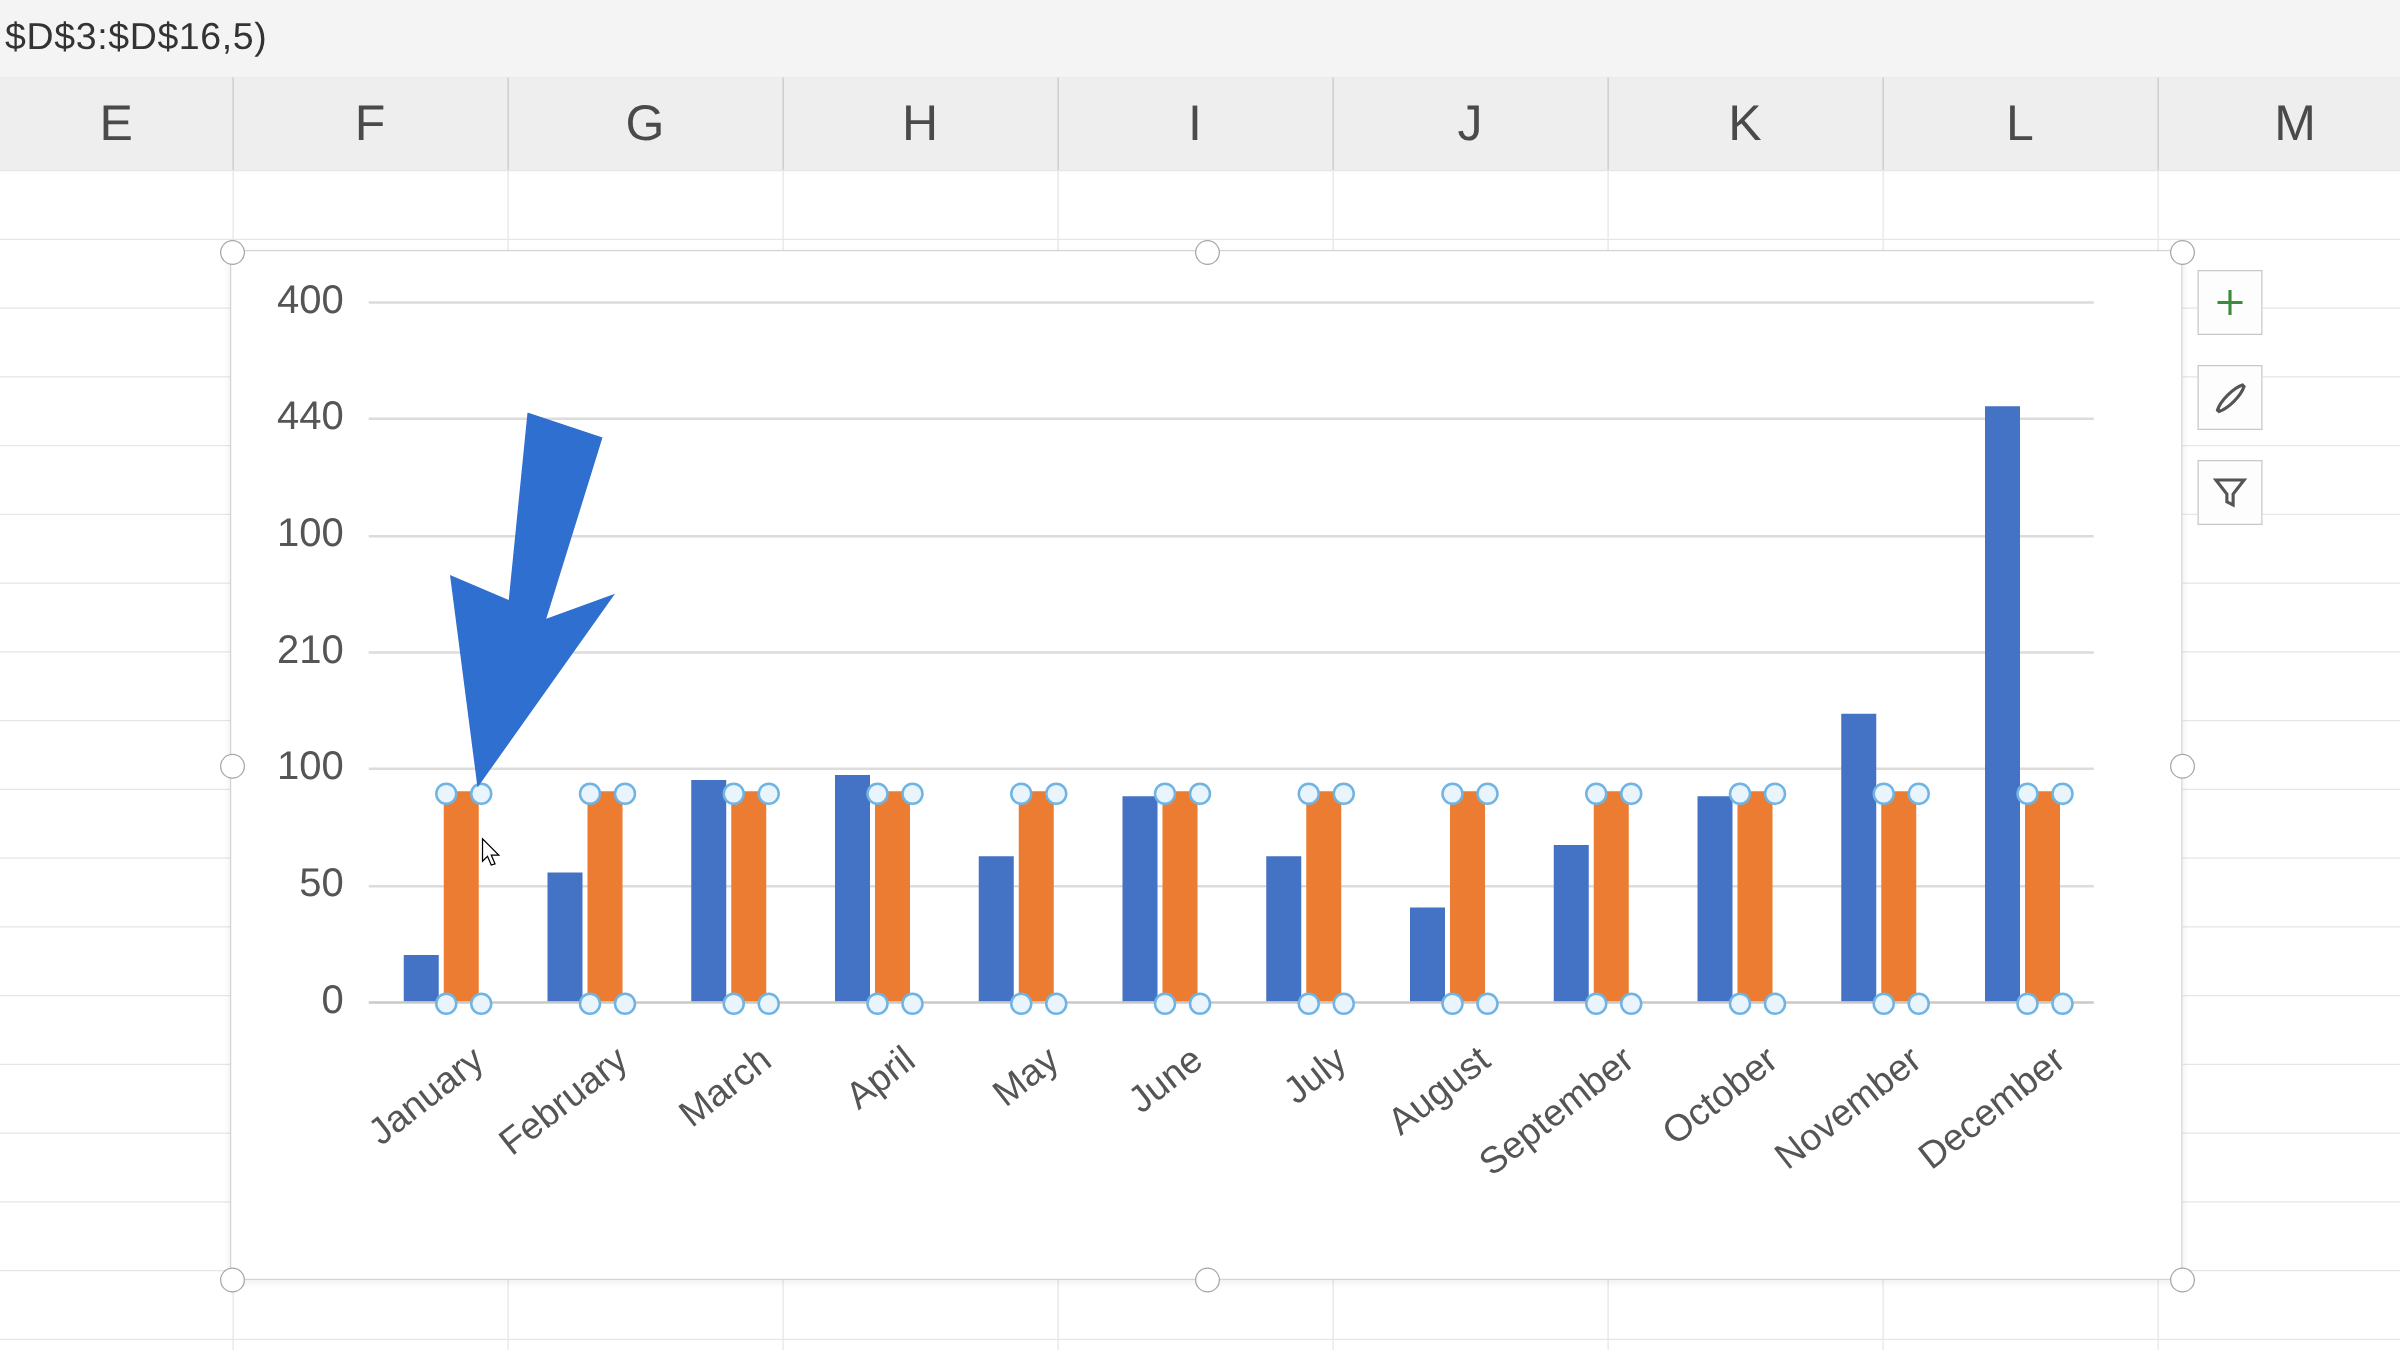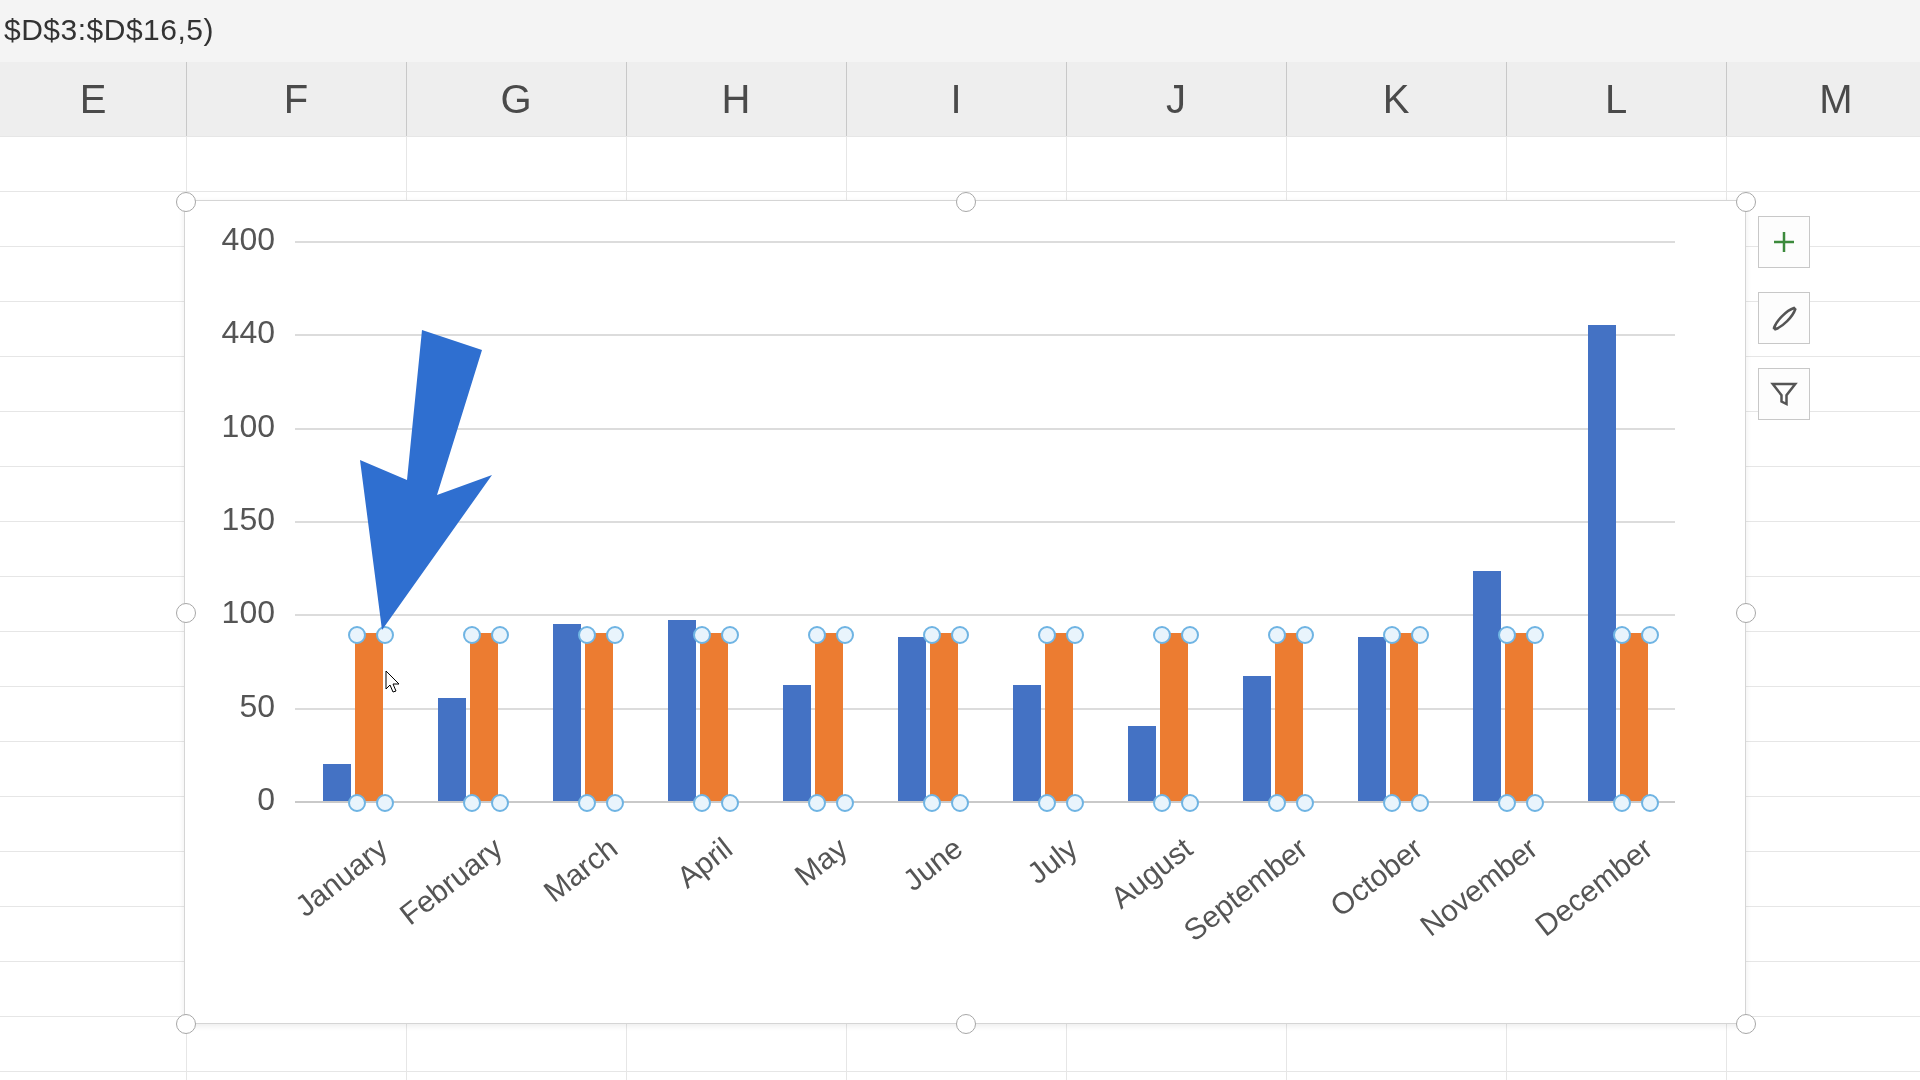--- a/index.html
+++ b/index.html
@@ -83,21 +83,21 @@
 
 <div class="chart-obj" id="chart">
   <div class="plot" id="plot">
       <div class="axis-line" style="top: 560px;"></div>
       <div class="ylabel" style="top: 540px; left: -140px;">0</div>
       <div class="gline" style="top: 466.667px;"></div>
       <div class="ylabel" style="top: 446.667px; left: -140px;">50</div>
       <div class="gline" style="top: 373.333px;"></div>
       <div class="ylabel" style="top: 353.333px; left: -140px;">100</div>
       <div class="gline" style="top: 280px;"></div>
-      <div class="ylabel" style="top: 260px; left: -140px;">150</div>
+      <div class="ylabel" style="top: 260px; left: -140px;">210</div>
       <div class="gline" style="top: 186.667px;"></div>
       <div class="ylabel" style="top: 166.667px; left: -140px;">100</div>
       <div class="gline" style="top: 93.3333px;"></div>
       <div class="ylabel" style="top: 73.3333px; left: -140px;">440</div>
       <div class="gline" style="top: 0px;"></div>
       <div class="ylabel" style="top: -20px; left: -140px;">400</div>
       <div class="bar blue" style="left: 27.5px; width: 28px; height: 37.3333px;"></div>
       <div class="bar orange" style="left: 59.5px; width: 28px; height: 168px;"></div>
       <div class="data-handle" style="left: 52.5px; top: 385px;"></div>
       <div class="data-handle" style="left: 80.5px; top: 385px;"></div>

